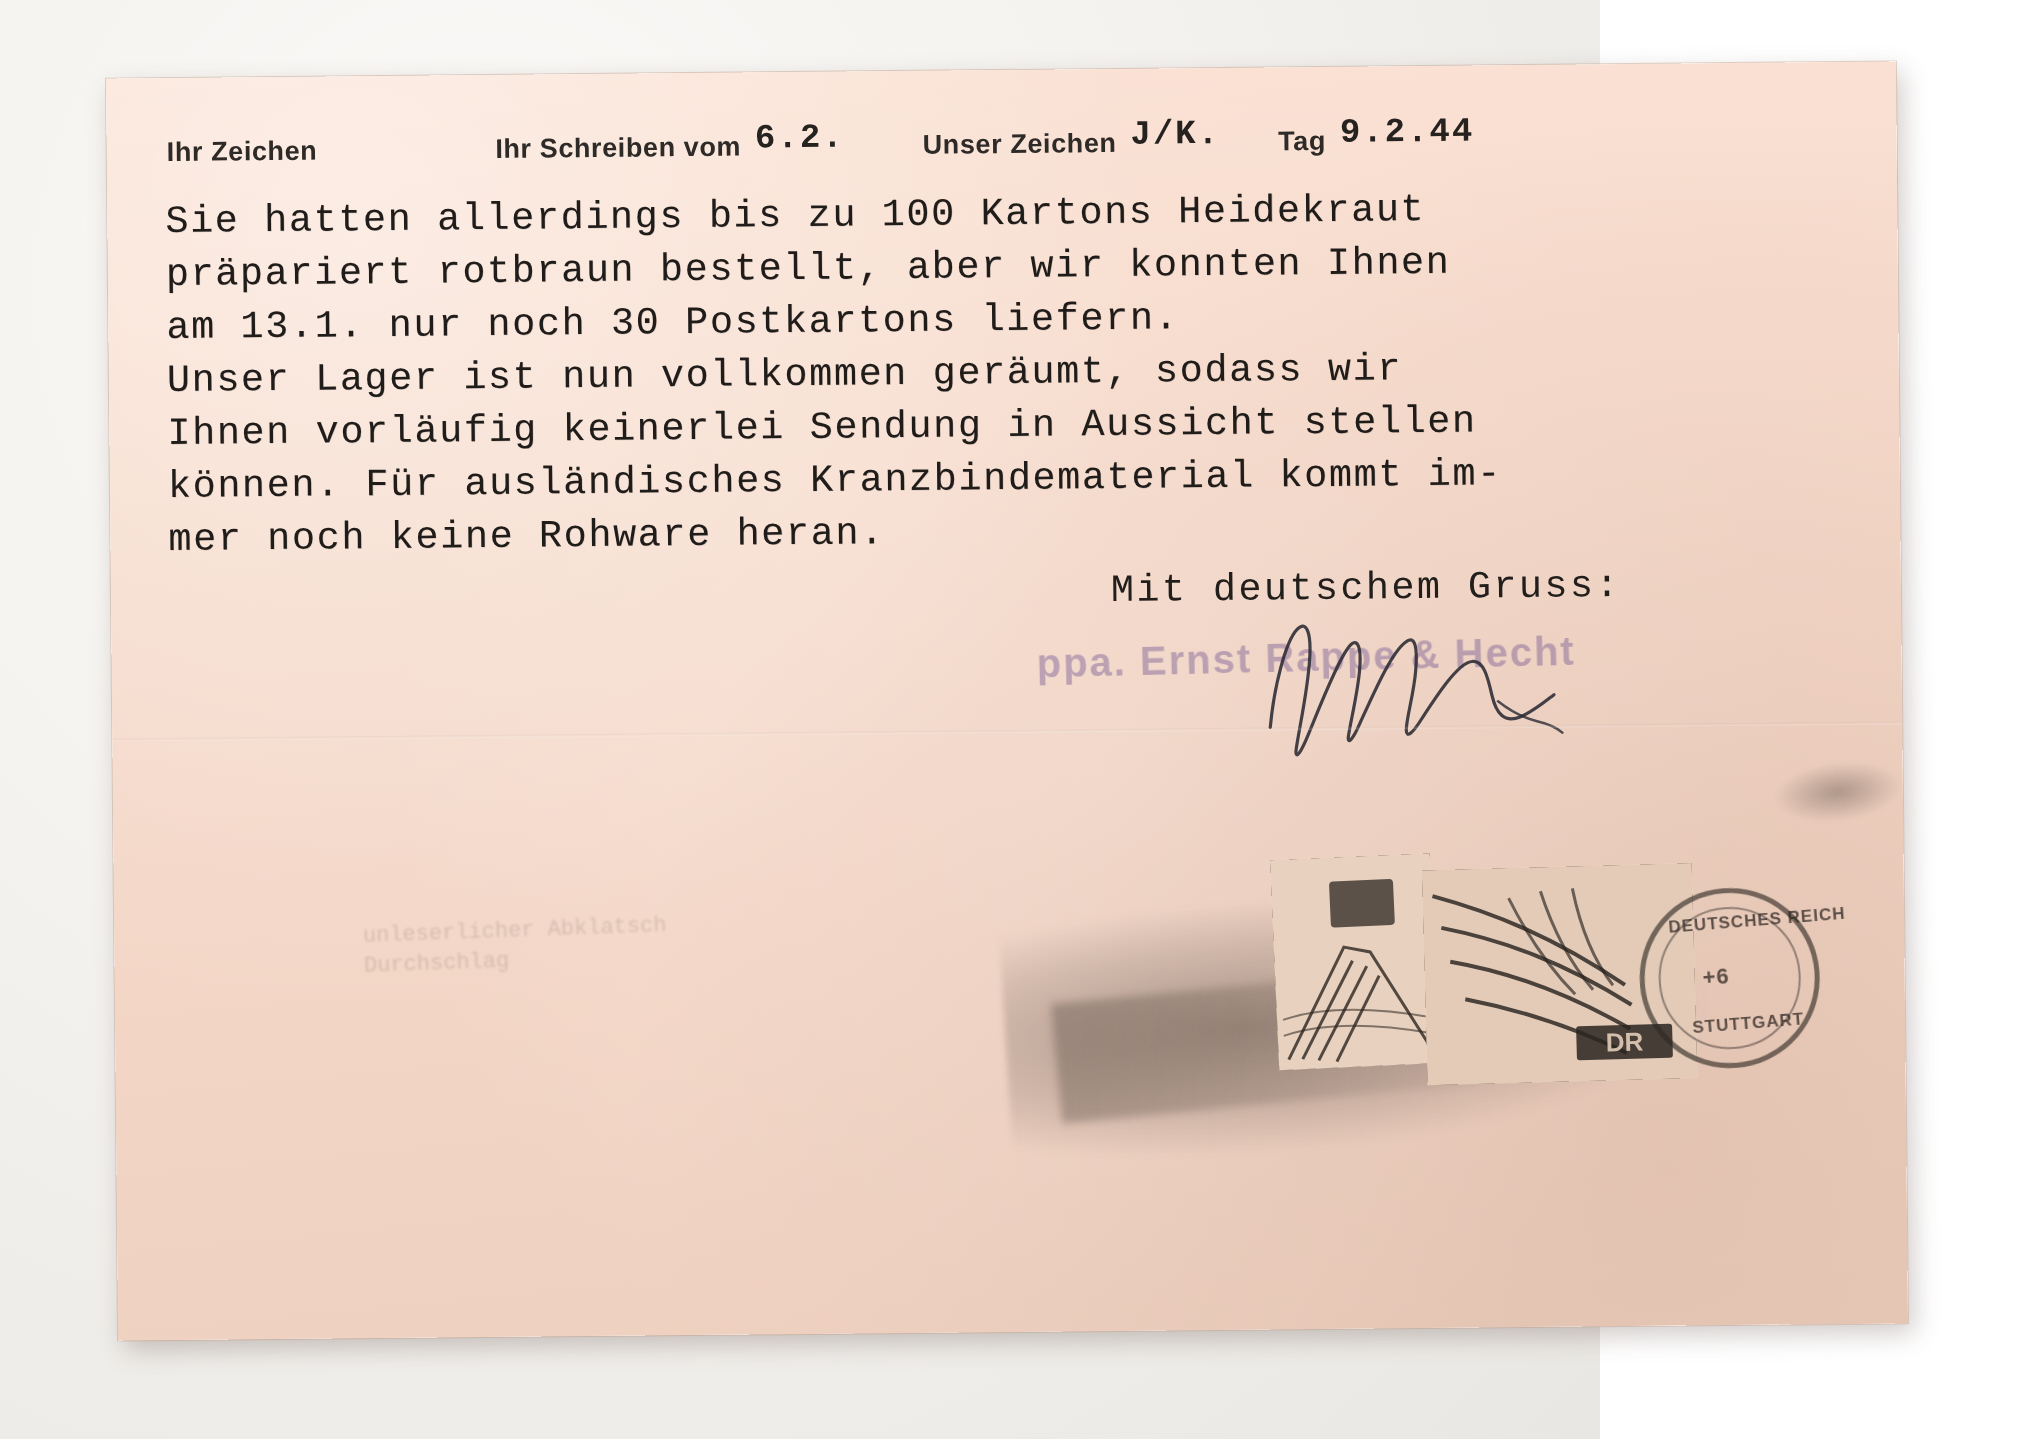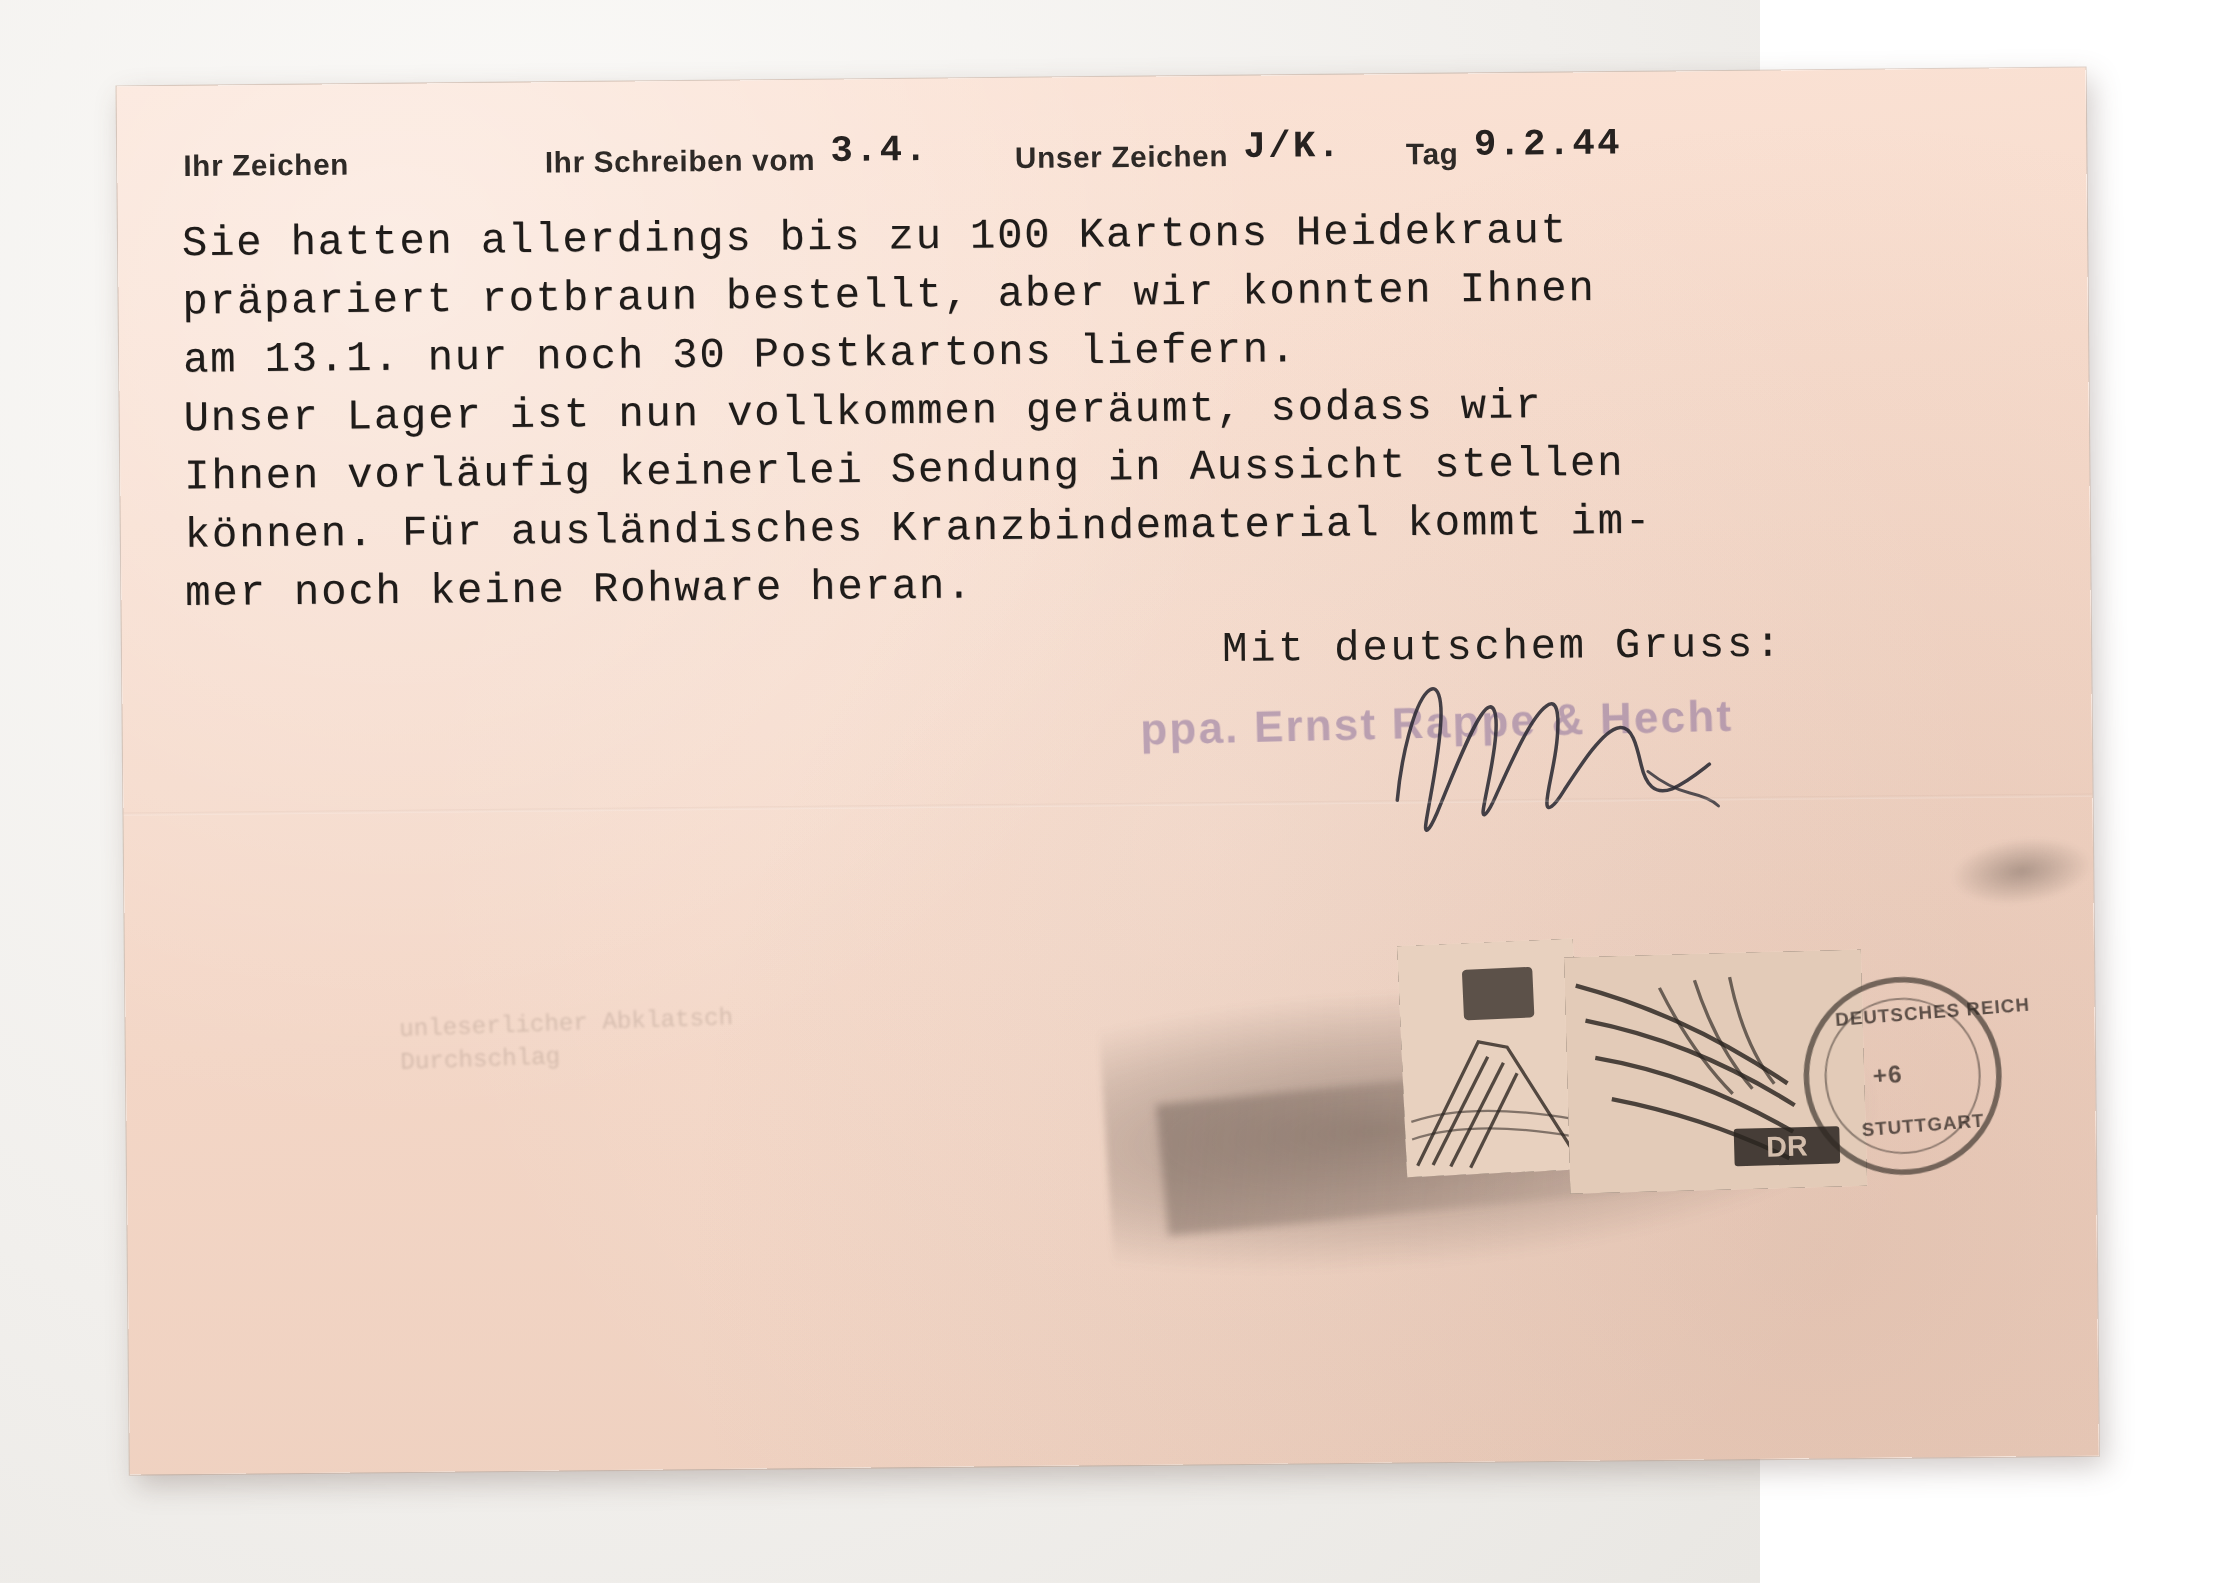--- a/index.html
+++ b/index.html
@@ -266,21 +266,21 @@
 
 <div id="scan">
 
   <div id="card">
 
     <div id="ref-line">
       <span class="ref-label">Ihr Zeichen</span>
       <span class="ref-gap-a"></span>
       <span class="ref-label">Ihr Schreiben vom</span>
       <span class="ref-gap-b"></span>
-      <span class="ref-value">3.4.</span>
+      <span class="ref-value">6.2.</span>
       <span class="ref-gap-c"></span>
       <span class="ref-label">Unser Zeichen</span>
       <span class="ref-gap-d"></span>
       <span class="ref-value">J/K.</span>
       <span class="ref-gap-e"></span>
       <span class="ref-label">Tag</span>
       <span class="ref-gap-f"></span>
       <span class="ref-value">9.2.44</span>
     </div>
 

